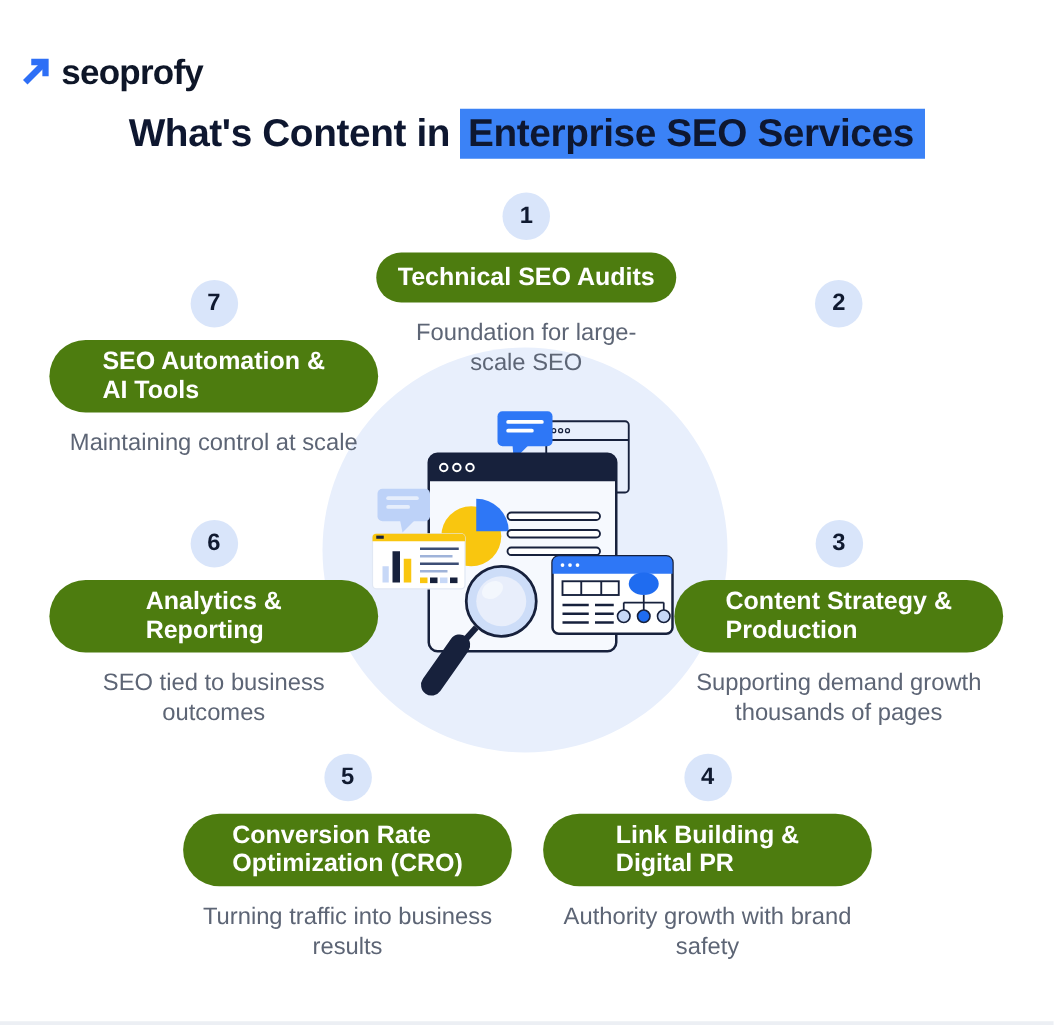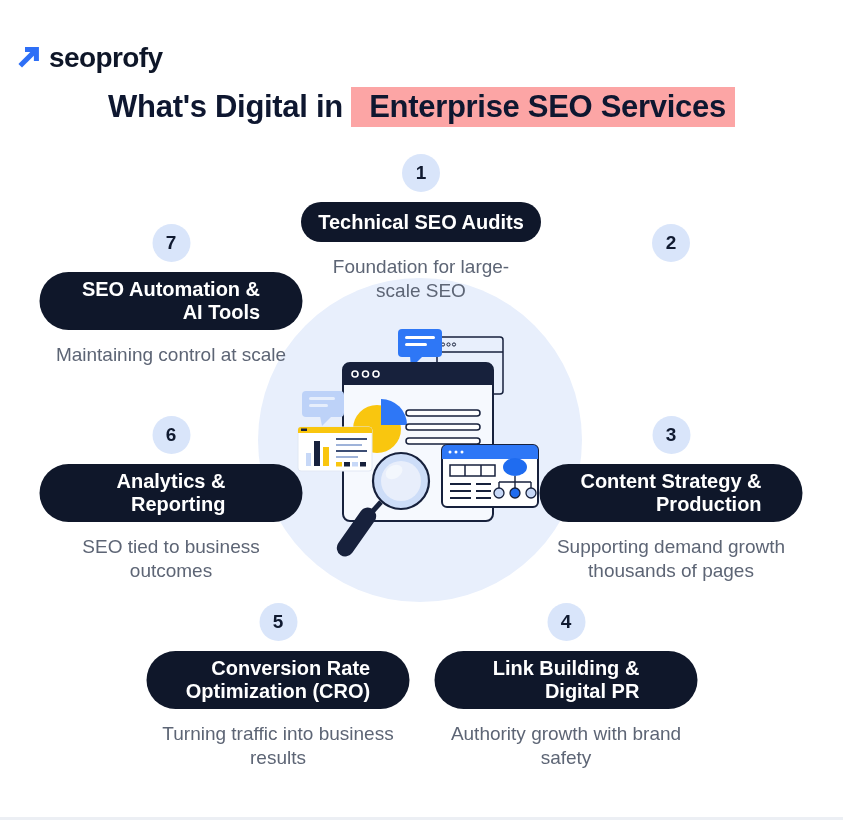--- a/index.html
+++ b/index.html
@@ -21,22 +21,22 @@
   .logo-text{
     font-size:28px;font-weight:700;color:#0e1628;letter-spacing:-0.6px;
   }
   .title{
     position:absolute;top:88px;left:0;width:100%;
     margin:0;text-align:center;
     font-size:31px;font-weight:800;color:#0e1730;letter-spacing:-0.3px;
     line-height:38px;
   }
   .title .hl{
-    background:#fca5a5;
-    padding:2px 9px 3px 18px;
+    background:#3b82f6;
+    padding:2px 9px 3px 6px;
   }
   
   .center-circle{
     position:absolute;left:258px;top:278px;width:324px;height:324px;
     border-radius:50%;background:#e8effc;z-index:1;
   }
   .illus{position:absolute;left:285px;top:325px;z-index:2;}
   .item{
     position:absolute;z-index:3;
     display:flex;flex-direction:column;align-items:center;
@@ -44,24 +44,24 @@
   }
   .badge{
     width:38px;height:38px;border-radius:50%;
     background:#d9e5fa;color:#101a30;
     font-size:19px;font-weight:700;
     display:flex;align-items:center;justify-content:center;
   }
   .pill{
     margin-top:10px;
     width:263px;min-height:58px;
-    background:#0f172a;border-radius:999px;
+    background:#4d7c0f;border-radius:999px;
     color:#ffffff;font-size:20px;font-weight:700;line-height:23px;
     display:flex;align-items:center;justify-content:center;
-    text-align:right;white-space:pre-line;
+    text-align:left;white-space:pre-line;
     padding:6px 10px;box-sizing:border-box;
   }
   .desc{
     margin-top:13px;
     font-size:19px;line-height:24px;color:#5d6575;
     text-align:center;white-space:pre-line;
   }
   
   .p1{top:154px;left:421px;}
   .p2{top:224px;left:671px;}
@@ -87,21 +87,21 @@
   <div class="logo-row">
     <span class="logo-arrow">
       <svg viewBox="0 0 20 20" width="24" height="24">
         <path d="M3.5 16.5 L15.5 4.5" stroke="#2e6ff6" stroke-width="4.2" fill="none"></path>
         <path d="M7.5 3 H17 V12.5" stroke="#2e6ff6" stroke-width="4.2" fill="none"></path>
       </svg>
     </span>
     <span class="logo-text">seoprofy</span>
   </div>
 
-  <h1 class="title"><span>What's Digital in </span><span class="hl">Enterprise SEO Services</span></h1>
+  <h1 class="title"><span>What's Content in </span><span class="hl">Enterprise SEO Services</span></h1>
 
   <div class="center-circle"></div>
 
   <svg class="illus" width="300" height="250" viewBox="0 0 300 250">
 
     <g>
       <rect x="152" y="12" width="66" height="57" rx="3" fill="none" stroke="#17213c" stroke-width="1.5"></rect>
       <line x1="152" y1="27" x2="218" y2="27" stroke="#17213c" stroke-width="1.5"></line>
       <circle cx="158" cy="19.5" r="1.6" fill="none" stroke="#17213c" stroke-width="1"></circle>
       <circle cx="163.5" cy="19.5" r="1.6" fill="none" stroke="#17213c" stroke-width="1"></circle>

